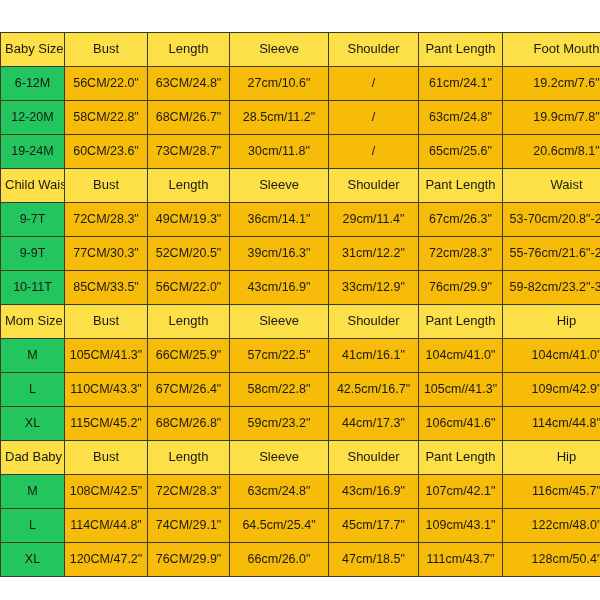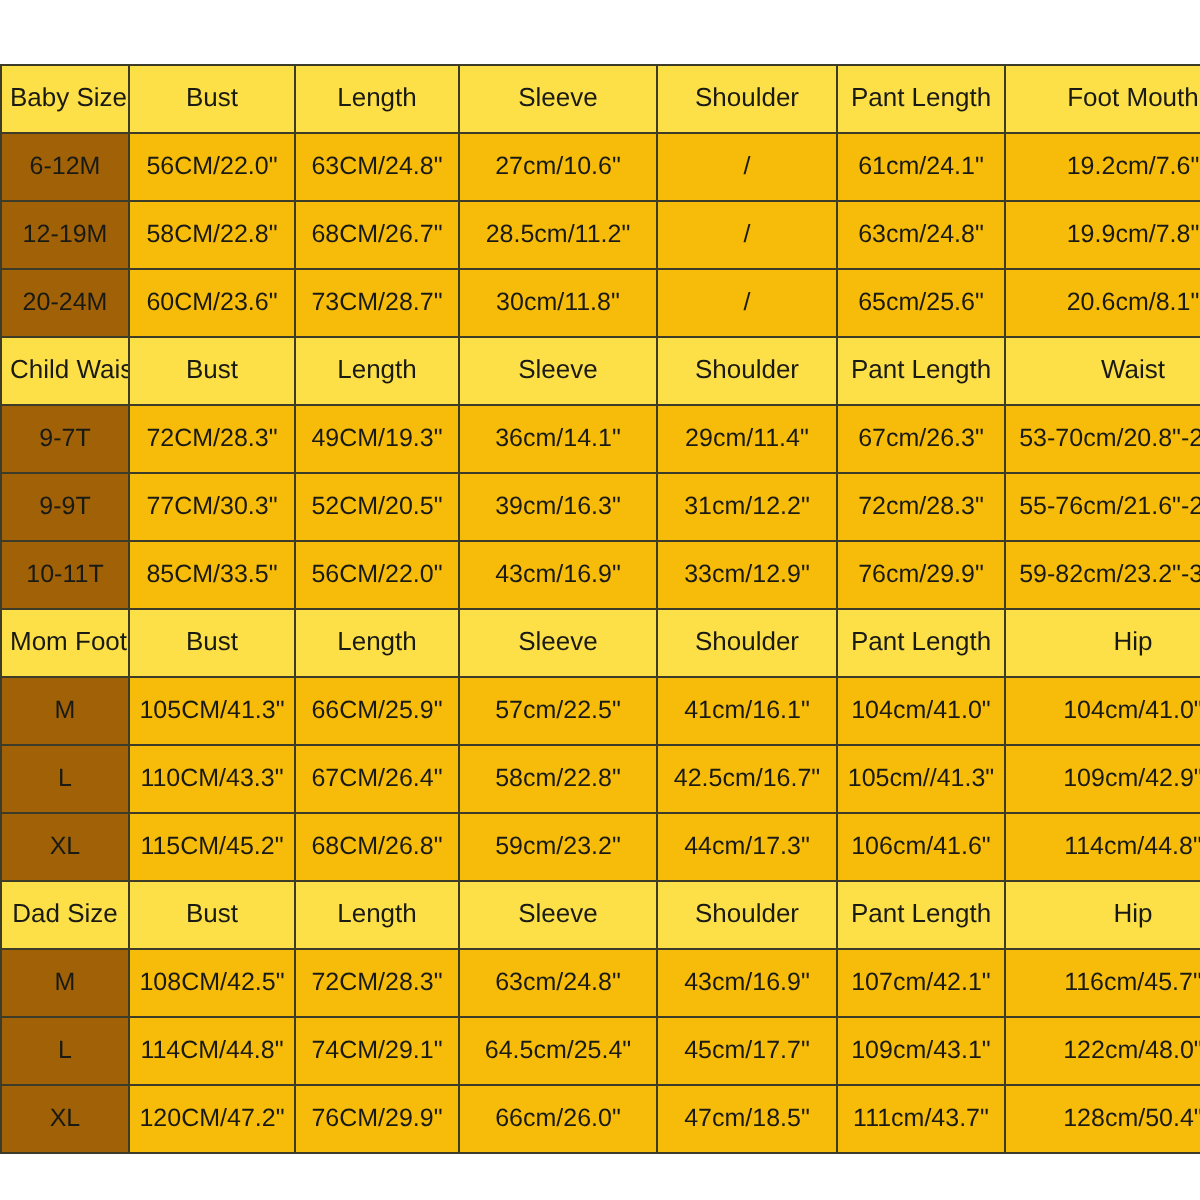--- a/index.html
+++ b/index.html
@@ -49,21 +49,21 @@
   col.c6 { width: 128px; }
 
   tr.header-row td {
     background: #fde047;
     font-size: 13px;
   }
   tr.data-row td {
     background: #f7bc09;
   }
   tr.data-row td.size-cell {
-    background: #a16207;
+    background: #22c55e;
   }
 </style>
 </head>
 <body>
 
 <div id="chart-wrap">
   <table class="size-chart">
     <colgroup>
       <col class="c0">
         <col class="c1">
@@ -86,30 +86,30 @@
         <tr class="data-row">
           <td class="size-cell">6-12M</td>
           <td>56CM/22.0"</td>
           <td>63CM/24.8"</td>
           <td>27cm/10.6"</td>
           <td>/</td>
           <td>61cm/24.1"</td>
           <td>19.2cm/7.6"</td>
         </tr>
         <tr class="data-row">
-          <td class="size-cell">12-19M</td>
+          <td class="size-cell">12-20M</td>
           <td>58CM/22.8"</td>
           <td>68CM/26.7"</td>
           <td>28.5cm/11.2"</td>
           <td>/</td>
           <td>63cm/24.8"</td>
           <td>19.9cm/7.8"</td>
         </tr>
         <tr class="data-row">
-          <td class="size-cell">20-24M</td>
+          <td class="size-cell">19-24M</td>
           <td>60CM/23.6"</td>
           <td>73CM/28.7"</td>
           <td>30cm/11.8"</td>
           <td>/</td>
           <td>65cm/25.6"</td>
           <td>20.6cm/8.1"</td>
         </tr>
         <tr class="header-row">
           <td>Child Waist</td>
           <td>Bust</td>
@@ -140,21 +140,21 @@
         <tr class="data-row">
           <td class="size-cell">10-11T</td>
           <td>85CM/33.5"</td>
           <td>56CM/22.0"</td>
           <td>43cm/16.9"</td>
           <td>33cm/12.9"</td>
           <td>76cm/29.9"</td>
           <td>59-82cm/23.2"-32.2"</td>
         </tr>
         <tr class="header-row">
-          <td>Mom Foot</td>
+          <td>Mom Size</td>
           <td>Bust</td>
           <td>Length</td>
           <td>Sleeve</td>
           <td>Shoulder</td>
           <td>Pant Length</td>
           <td>Hip</td>
         </tr>
         <tr class="data-row">
           <td class="size-cell">M</td>
           <td>105CM/41.3"</td>
@@ -176,21 +176,21 @@
         <tr class="data-row">
           <td class="size-cell">XL</td>
           <td>115CM/45.2"</td>
           <td>68CM/26.8"</td>
           <td>59cm/23.2"</td>
           <td>44cm/17.3"</td>
           <td>106cm/41.6"</td>
           <td>114cm/44.8"</td>
         </tr>
         <tr class="header-row">
-          <td>Dad Size</td>
+          <td>Dad Baby</td>
           <td>Bust</td>
           <td>Length</td>
           <td>Sleeve</td>
           <td>Shoulder</td>
           <td>Pant Length</td>
           <td>Hip</td>
         </tr>
         <tr class="data-row">
           <td class="size-cell">M</td>
           <td>108CM/42.5"</td>

